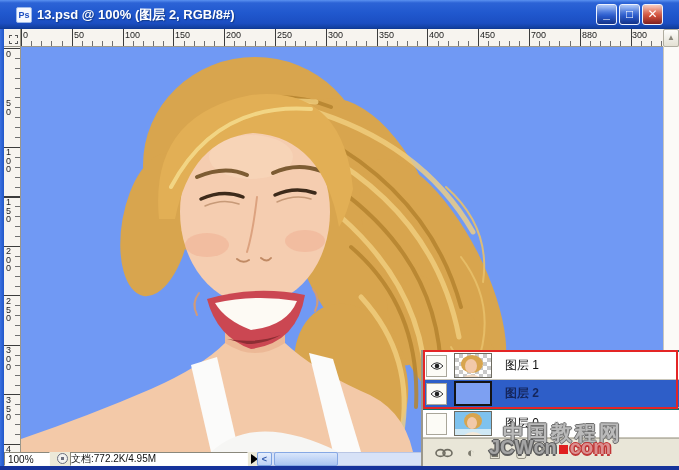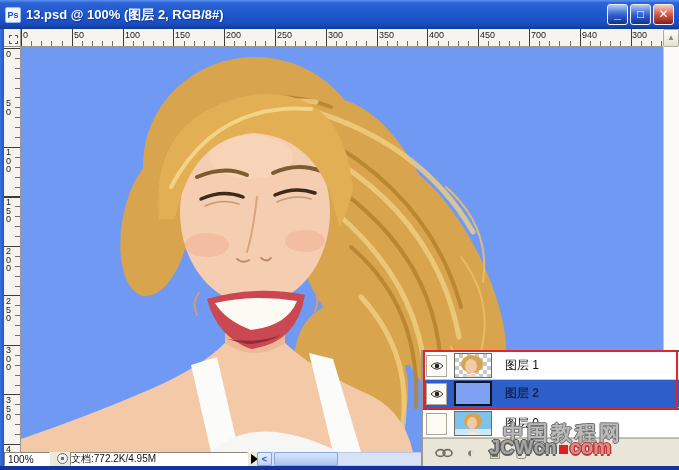--- a/index.html
+++ b/index.html
@@ -4,21 +4,21 @@
 <style>
   * { margin:0; padding:0; box-sizing:border-box; }
   html,body { width:679px; height:470px; }
   body { font-family:"Liberation Sans","DejaVu Sans",sans-serif; position:relative;
          width:679px; height:470px; overflow:hidden; background:#ece9d8; }
   .abs { position:absolute; }
 
   
   .titlebar { left:0; top:0; width:679px; height:29px;
     background:linear-gradient(180deg,#5a91f0 0%,#2c63d6 10%,#2058ce 45%,#1b4ec2 80%,#123f9f 96%,#0d3590 100%);
-    display:flex; align-items:center; padding:0 5px; }
+    display:flex; align-items:center; padding:0 16px; }
   .ps-file-icon { width:16px; height:16px; background:#f5f8ff; border:1px solid #9db8e8;
     border-radius:2px; color:#1d4fc0; font-size:9px; font-weight:bold;
     display:flex; align-items:center; justify-content:center; margin-right:5px; }
   .title-text { color:#fff; font-weight:bold; font-size:13px; text-shadow:1px 1px 1px #123a8a;
     white-space:nowrap; flex:1; }
   .winbtn { width:21px; height:21px; border-radius:3px; margin-left:2px;
     border:1px solid #eef3ff; color:#fff; font-size:12px; font-weight:bold; line-height:18px;
     text-align:center; box-shadow:inset 0 -6px 8px -4px rgba(0,0,40,.45), inset 0 6px 6px -3px rgba(255,255,255,.55); }
   .btn-blue { background:linear-gradient(180deg,#6f9cf2,#2a5cd0 60%,#1d4ab4); }
   .btn-close { background:linear-gradient(180deg,#f0a08c,#d8553e 55%,#b8301f); }
@@ -130,21 +130,21 @@
   <span class="lbl" style="left:53px">50</span>
   <span class="lbl" style="left:104px">100</span>
   <span class="lbl" style="left:154px">150</span>
   <span class="lbl" style="left:205px">200</span>
   <span class="lbl" style="left:256px">250</span>
   <span class="lbl" style="left:307px">300</span>
   <span class="lbl" style="left:358px">350</span>
   <span class="lbl" style="left:408px">400</span>
   <span class="lbl" style="left:459px">450</span>
   <span class="lbl" style="left:510px">700</span>
-  <span class="lbl" style="left:561px">940</span>
+  <span class="lbl" style="left:561px">880</span>
   <span class="lbl" style="left:611px">300</span>
 </div>
 
 <div class="abs ruler-left">
   <div class="abs ticks"></div>
   <span class="lbl" style="top:3px">0</span>
   <span class="lbl" style="top:52px">50</span>
   <span class="lbl" style="top:101px">100</span>
   <span class="lbl" style="top:151px">150</span>
   <span class="lbl" style="top:200px">200</span>

